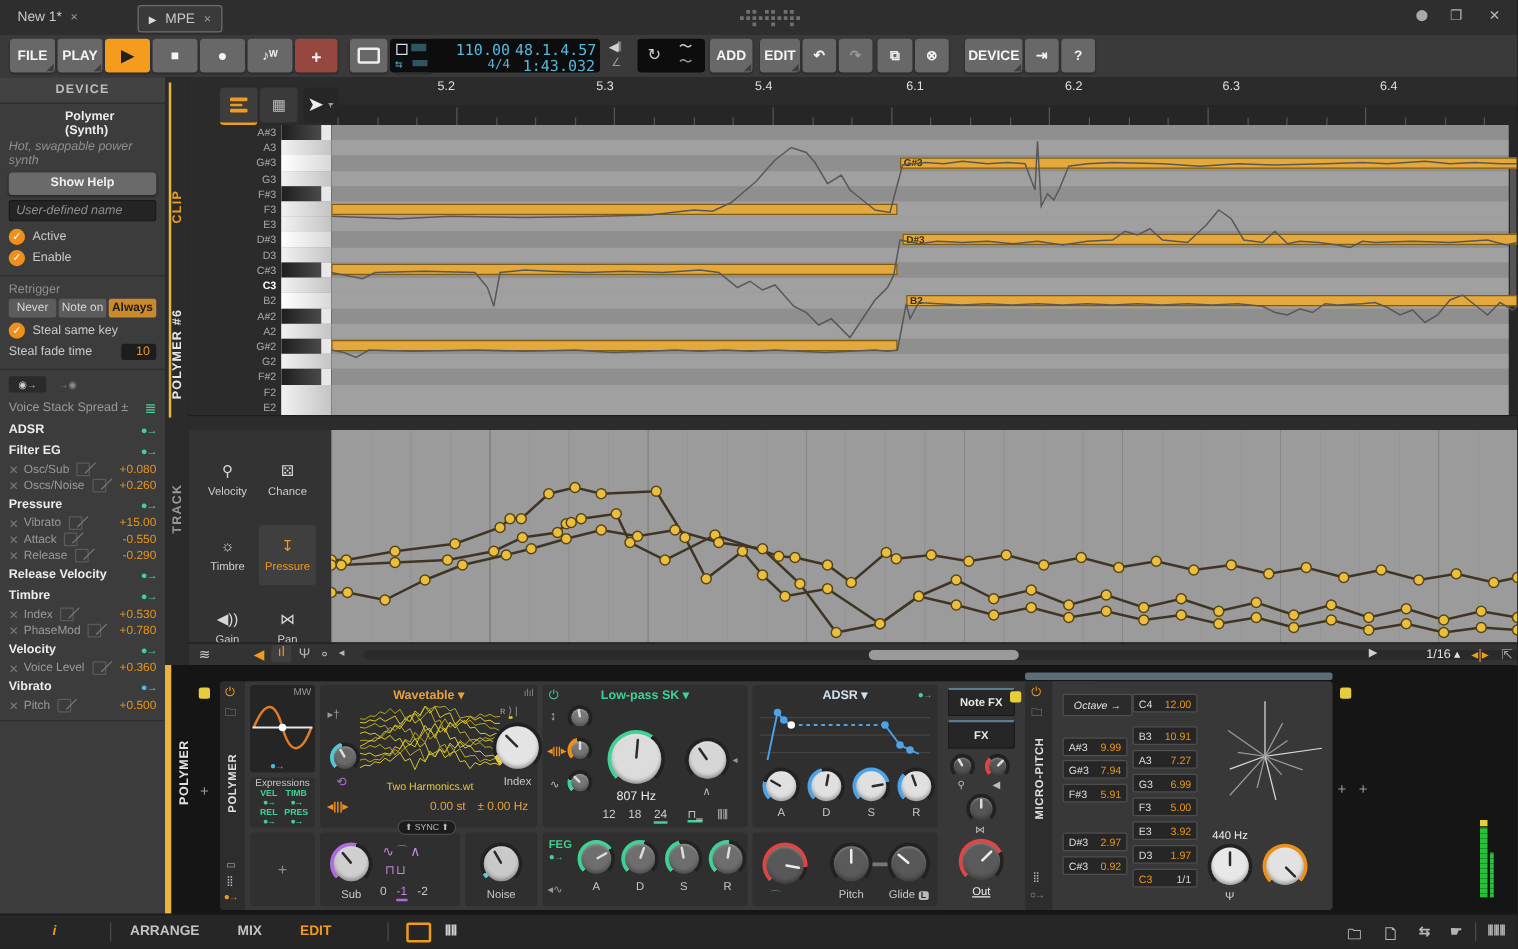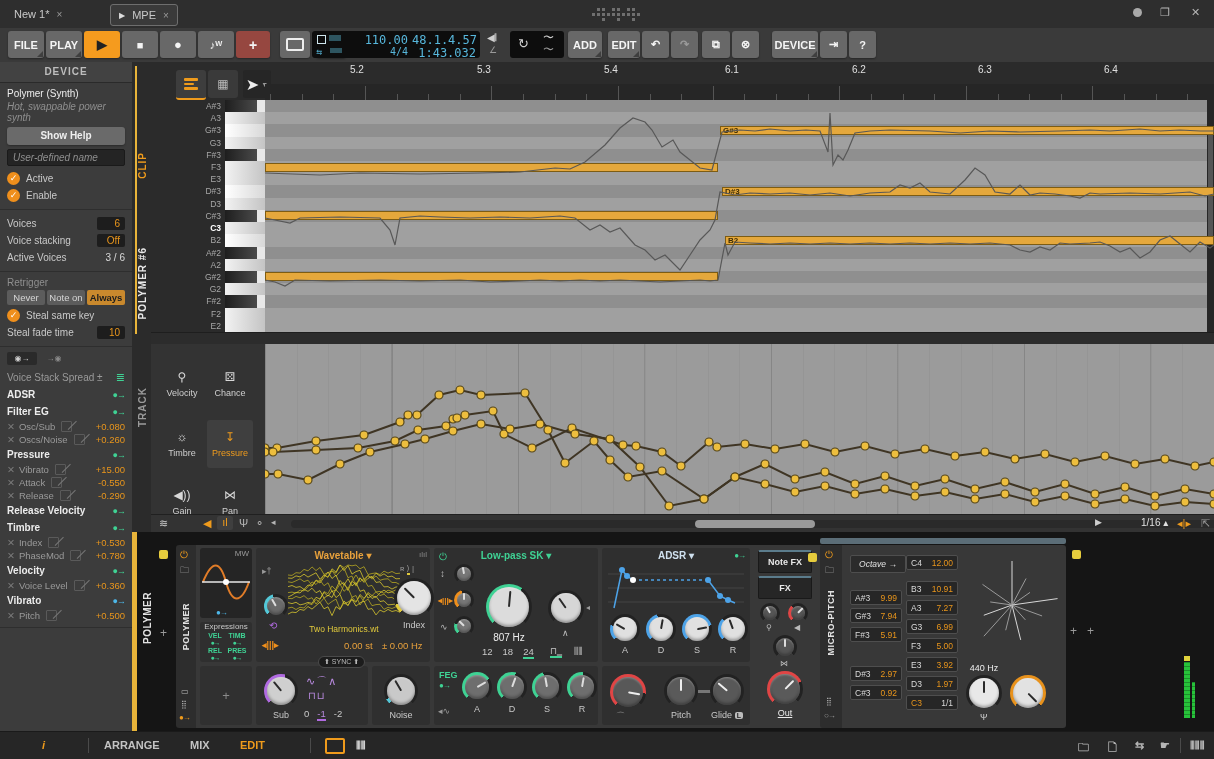--- a/index.html
+++ b/index.html
@@ -208,47 +208,33 @@
         <span>⇥</span>
       </div>
     <div class="tbtn" style="left:849px;width:27px;">
         <span>?</span>
       </div>
   </div>
 
   <div id="inspector">
     <div class="insp-h">DEVICE</div>
     <div class="isec">
-      <div style="color:#ececec;font-weight:normal;">Polymer (Synth)</div>
+      <div style="color:#ececec;font-weight:bold;margin-left:45px;">Polymer (Synth)</div>
       <div style="color:#8f8f8f;font-style:italic;margin:2px 0;">Hot, swappable power synth</div>
       <div class="showhelp">Show Help</div>
       <div class="nameinput">User-defined name</div>
       <div class="irow">
           <span class="chk">✓</span>
           <span>Active</span>
         </div>
       <div class="irow">
           <span class="chk">✓</span>
           <span>Enable</span>
         </div>
     </div>
-    <div class="isec" id="voicesec">
-        <div class="irow">
-          <span>Voices</span>
-          <span class="vbox">6</span>
-        </div>
-        <div class="irow">
-          <span>Voice stacking</span>
-          <span class="vbox">Off</span>
-        </div>
-        <div class="irow">
-          <span>Active Voices</span>
-          <span class="plain-val">3 / 6</span>
-        </div>
-      </div>
     <div class="isec">
       <div style="color:#8f8f8f;">Retrigger</div>
       <div class="seg" id="retrigseg">
           <span>Never</span>
           <span>Note on</span>
           <span class="on">Always</span>
         </div>
       <div class="irow">
           <span class="chk">✓</span>
           <span>Steal same key</span>

